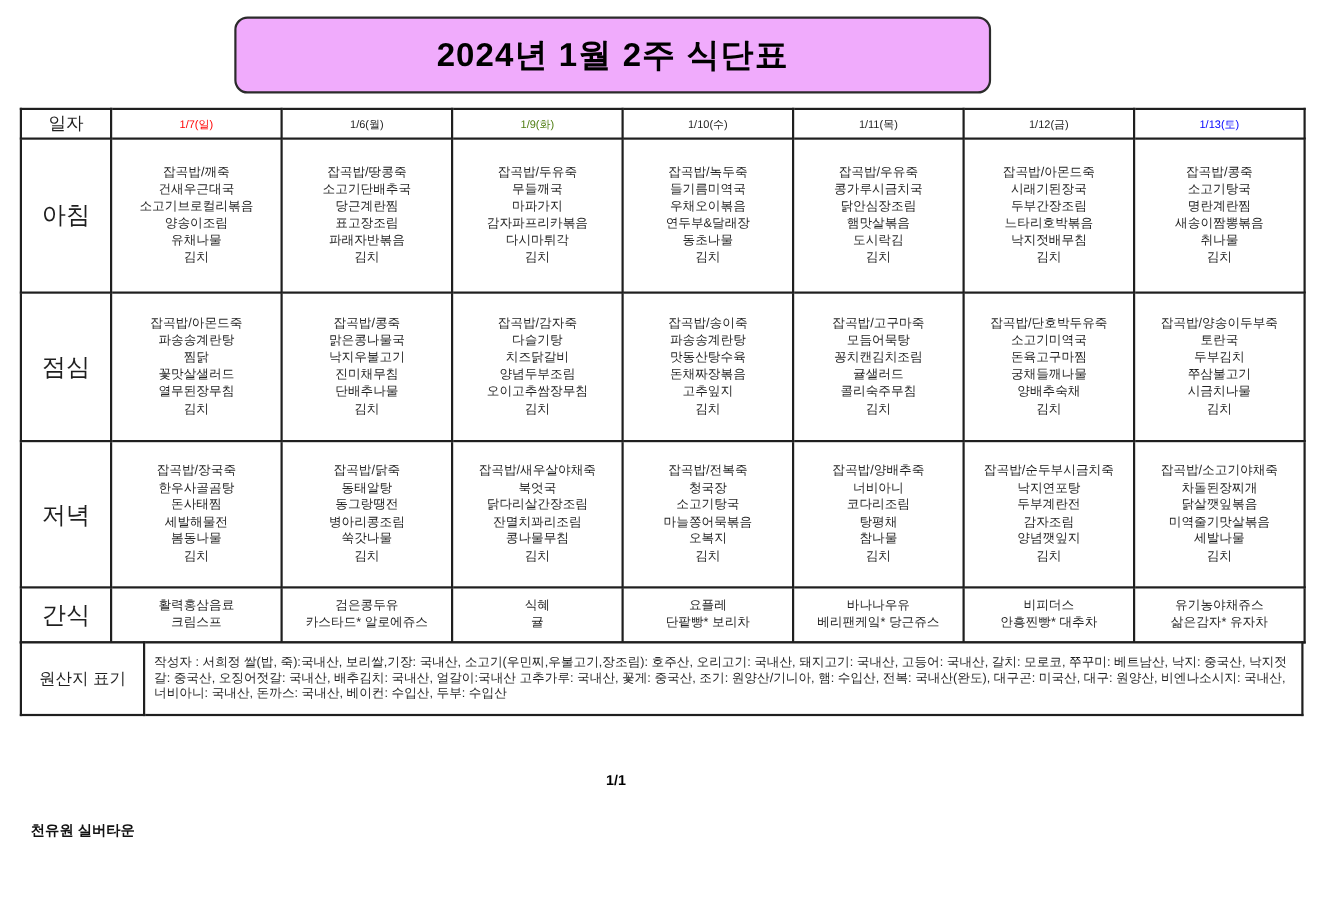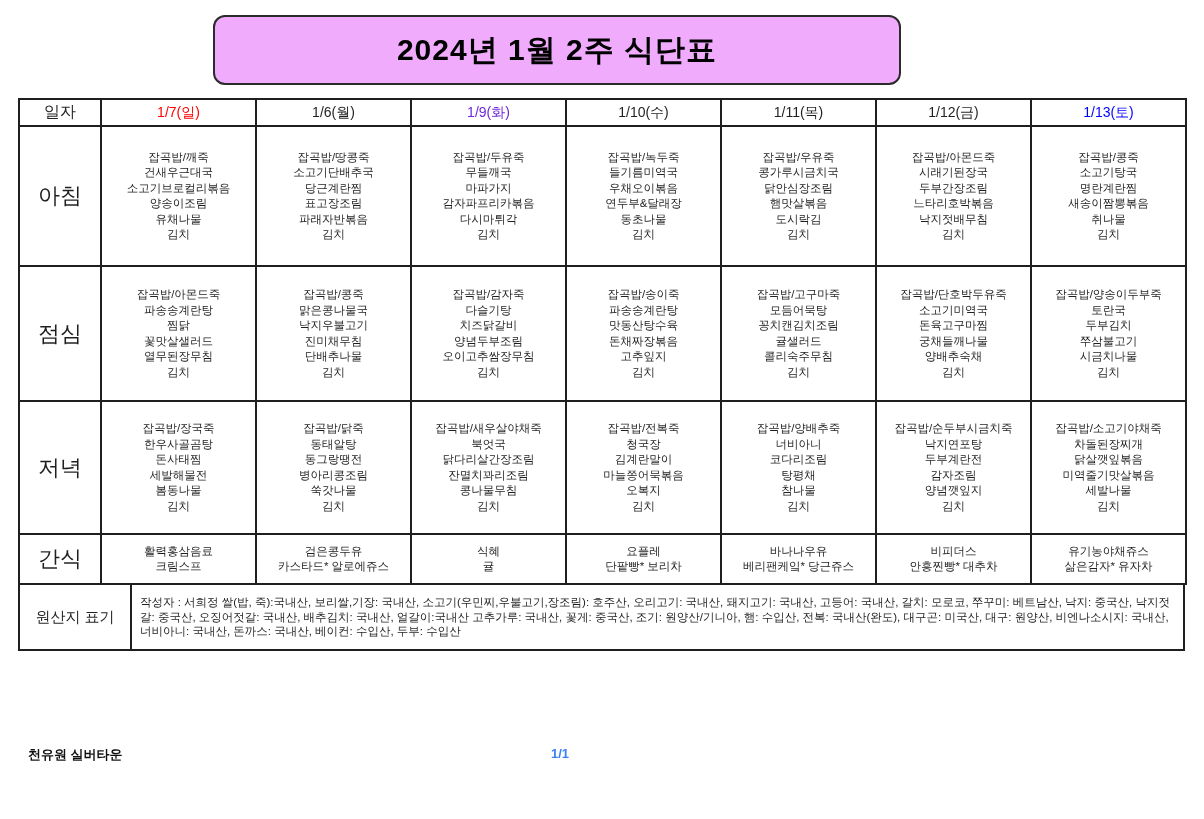--- a/index.html
+++ b/index.html
@@ -19,21 +19,21 @@
   .title-box h1{
     margin:0;font-size:30px;font-weight:bold;letter-spacing:1px;color:#000;
   }
   
   .sheet{position:absolute;left:18px;top:98px;width:1167px;}
   table{border-collapse:collapse;table-layout:fixed;width:1167px;}
   th,td{border:2px solid #1f1f1f;box-sizing:border-box;vertical-align:middle;background:#fff;}
   col.label-col{width:82px;}
   col.day-col{width:155px;}
   thead th{
-    height:27px;font-size:14px;font-weight:normal;text-align:center;color:#1f1f1f;
+    height:27px;font-size:10px;font-weight:normal;text-align:center;color:#1f1f1f;
   }
   th.corner{font-size:16px;}
   th.meal-label{
     font-size:22px;font-weight:normal;text-align:center;color:#1f1f1f;
   }
   td.meal{
     text-align:center;font-size:11.5px;line-height:15.5px;
     white-space:pre-line;padding:4px 2px;
   }
   tr.row-breakfast td, tr.row-breakfast th{height:140px;}
@@ -45,21 +45,21 @@
   col.origin-label-col{width:112px;}
   th.origin-label{font-size:15px;font-weight:normal;text-align:center;height:66px;}
   td.origin-text{
     font-size:11.5px;line-height:14.5px;text-align:left;padding:4px 8px;
   }
   
   .footer-facility{
     position:absolute;left:28px;top:746px;font-size:13px;font-weight:600;color:#111;
   }
   .footer-page{
-    position:absolute;left:551px;top:746px;font-size:13px;font-weight:600;color:#3b82f6;
+    position:absolute;left:551px;top:702px;font-size:13px;font-weight:600;color:#000000;
   }
 </style>
 </head>
 <body>
 
 <div class="title-box">
   <h1>2024년 1월 2주 식단표</h1>
 </div>
 
 <div class="sheet">
@@ -72,21 +72,21 @@
         <col class="day-col">
       <col class="day-col">
         <col class="day-col">
         <col class="day-col">
     </colgroup>
     <thead>
       <tr>
         <th class="corner">일자</th>
         <th class="day" style="color: rgb(255, 0, 0);">1/7(일)</th>
         <th class="day" style="color: rgb(31, 31, 31);">1/6(월)</th>
-        <th class="day" style="color: #6d28d9;">1/9(화)</th>
+        <th class="day" style="color: #4d7c0f;">1/9(화)</th>
         <th class="day" style="color: rgb(31, 31, 31);">1/10(수)</th>
         <th class="day" style="color: rgb(31, 31, 31);">1/11(목)</th>
         <th class="day" style="color: rgb(31, 31, 31);">1/12(금)</th>
         <th class="day" style="color: rgb(0, 0, 255);">1/13(토)</th>
       </tr>
     </thead>
     <tbody>
       <tr class="row-breakfast">
         <th class="meal-label">아침</th>
         <td class="meal">잡곡밥/깨죽
@@ -192,21 +192,21 @@
 쑥갓나물
 김치</td>
         <td class="meal">잡곡밥/새우살야채죽
 북엇국
 닭다리살간장조림
 잔멸치꽈리조림
 콩나물무침
 김치</td>
         <td class="meal">잡곡밥/전복죽
 청국장
-김계란말이
+소고기탕국
 마늘쫑어묵볶음
 오복지
 김치</td>
         <td class="meal">잡곡밥/양배추죽
 너비아니
 코다리조림
 탕평채
 참나물
 김치</td>
         <td class="meal">잡곡밥/순두부시금치죽

